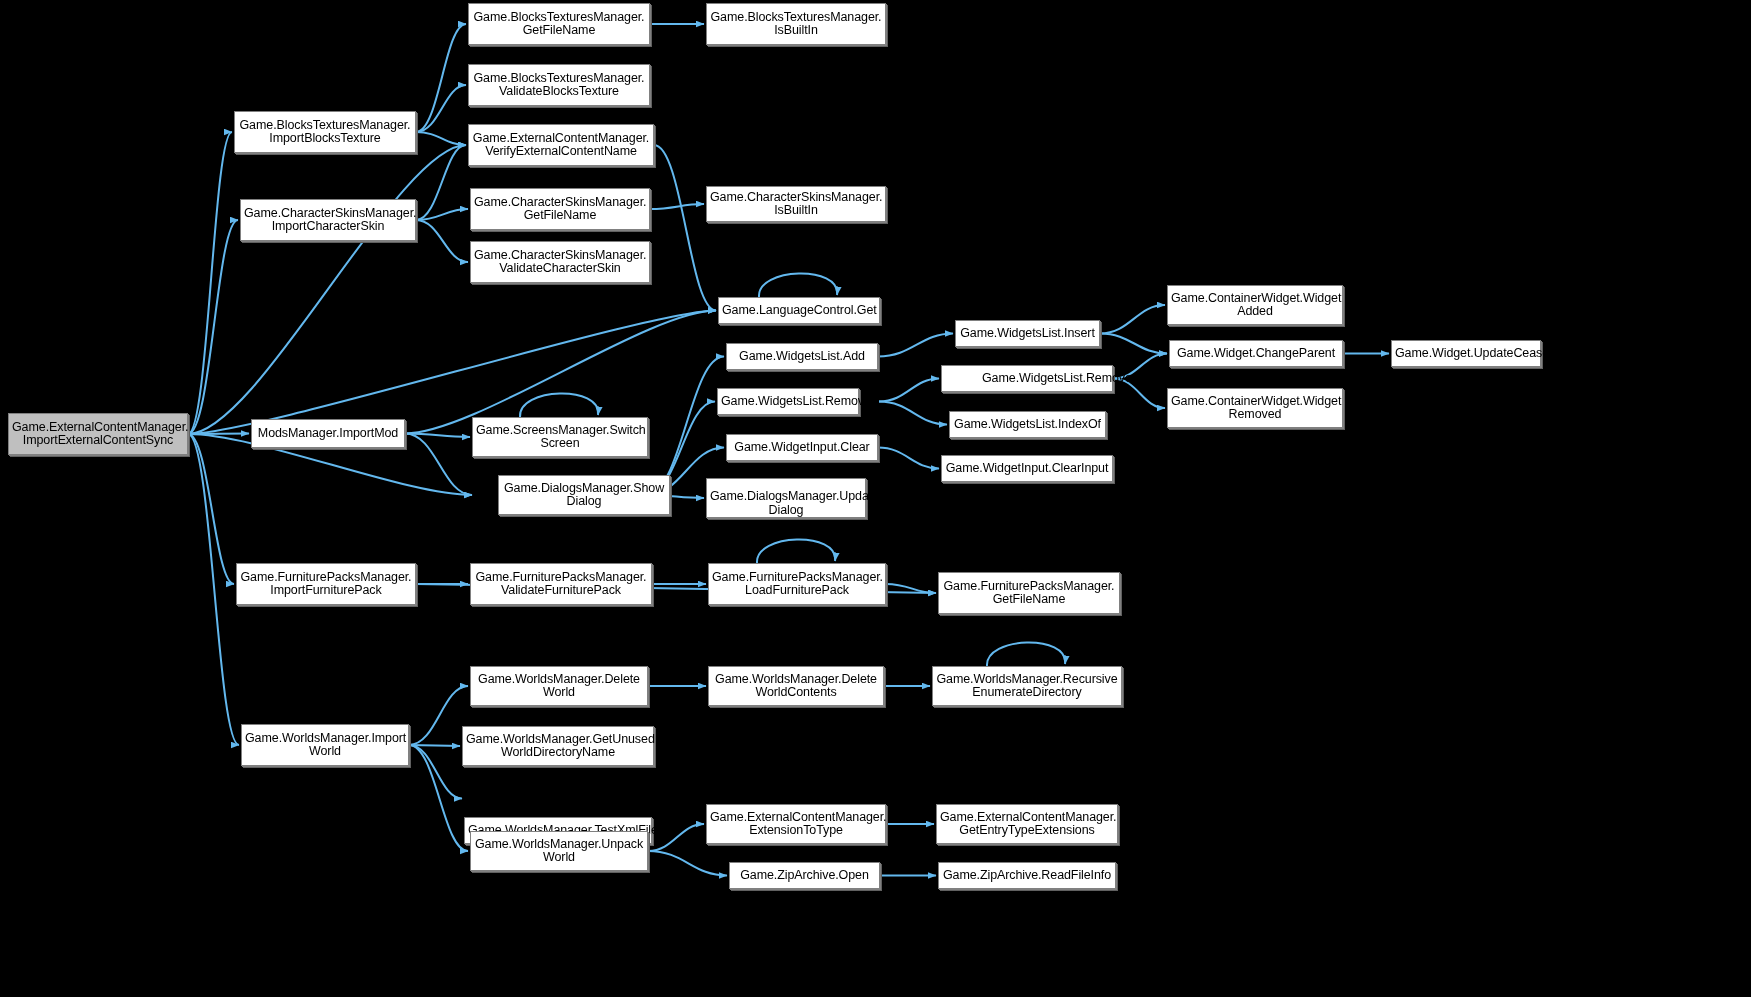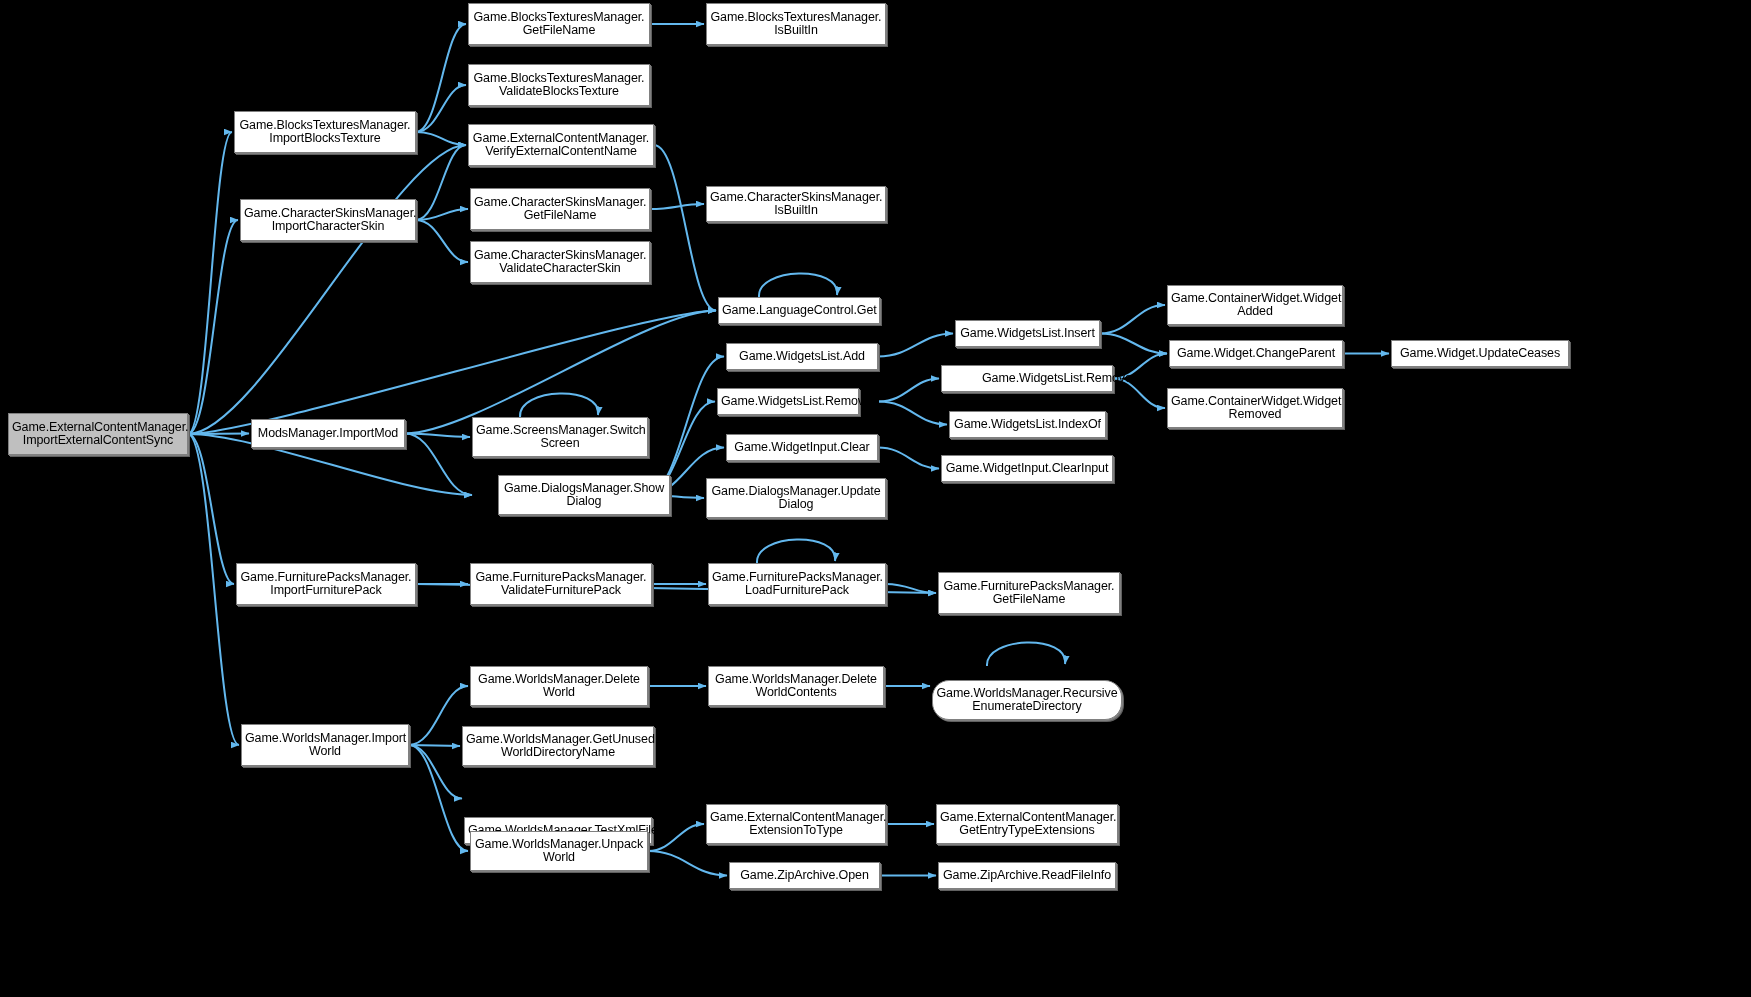--- a/index.html
+++ b/index.html
@@ -144,21 +144,21 @@
       </div>
       <div class="node" style="left: 726px; top: 343px; width: 152px; height: 27px;">
         <span>Game.WidgetsList.Add</span>
       </div>
       <div class="node" style="left: 717px; top: 388px; width: 142px; height: 27px;">
         <span>Game.WidgetsList.Remove</span>
       </div>
       <div class="node" style="left: 726px; top: 434px; width: 152px; height: 27px;">
         <span>Game.WidgetInput.Clear</span>
       </div>
-      <div class="node" style="left: 706px; top: 478px; width: 180px; height: 40px;">
+      <div class="node" style="left: 706px; top: 478px; width: 160px; height: 40px; align-items: flex-end;">
         <span>Game.DialogsManager.Update
 Dialog</span>
       </div>
       <div class="node" style="left: 955px; top: 320px; width: 145px; height: 27px;">
         <span>Game.WidgetsList.Insert</span>
       </div>
       <div class="node" style="left: 941px; top: 365px; width: 172px; height: 27px; padding-left: 40px;">
         <span>Game.WidgetsList.RemoveAt</span>
       </div>
       <div class="node" style="left: 949px; top: 411px; width: 157px; height: 27px;">
@@ -171,21 +171,21 @@
         <span>Game.ContainerWidget.Widget
 Added</span>
       </div>
       <div class="node" style="left: 1169px; top: 340px; width: 174px; height: 27px;">
         <span>Game.Widget.ChangeParent</span>
       </div>
       <div class="node" style="left: 1167px; top: 388px; width: 176px; height: 40px;">
         <span>Game.ContainerWidget.Widget
 Removed</span>
       </div>
-      <div class="node" style="left: 1391px; top: 340px; width: 178px; height: 27px;">
+      <div class="node" style="left: 1391px; top: 340px; width: 150px; height: 27px;">
         <span>Game.Widget.UpdateCeases</span>
       </div>
       <div class="node" style="left: 470px; top: 563px; width: 182px; height: 42px;">
         <span>Game.FurniturePacksManager.
 ValidateFurniturePack</span>
       </div>
       <div class="node" style="left: 708px; top: 563px; width: 178px; height: 42px;">
         <span>Game.FurniturePacksManager.
 LoadFurniturePack</span>
       </div>
@@ -205,21 +205,21 @@
         <span>Game.WorldsManager.TestXmlFile</span>
       </div>
       <div class="node" style="left: 470px; top: 831px; width: 178px; height: 40px;">
         <span>Game.WorldsManager.Unpack
 World</span>
       </div>
       <div class="node" style="left: 708px; top: 666px; width: 176px; height: 40px;">
         <span>Game.WorldsManager.Delete
 WorldContents</span>
       </div>
-      <div class="node" style="left: 932px; top: 680px; width: 190px; height: 40px; border-radius: 17px;">
+      <div class="node" style="left: 932px; top: 666px; width: 190px; height: 40px;">
         <span>Game.WorldsManager.Recursive
 EnumerateDirectory</span>
       </div>
       <div class="node" style="left: 706px; top: 804px; width: 180px; height: 40px;">
         <span>Game.ExternalContentManager.
 ExtensionToType</span>
       </div>
       <div class="node" style="left: 729px; top: 862px; width: 151px; height: 27px; text-align: center;">
         <span>Game.ZipArchive.Open</span>
       </div>

